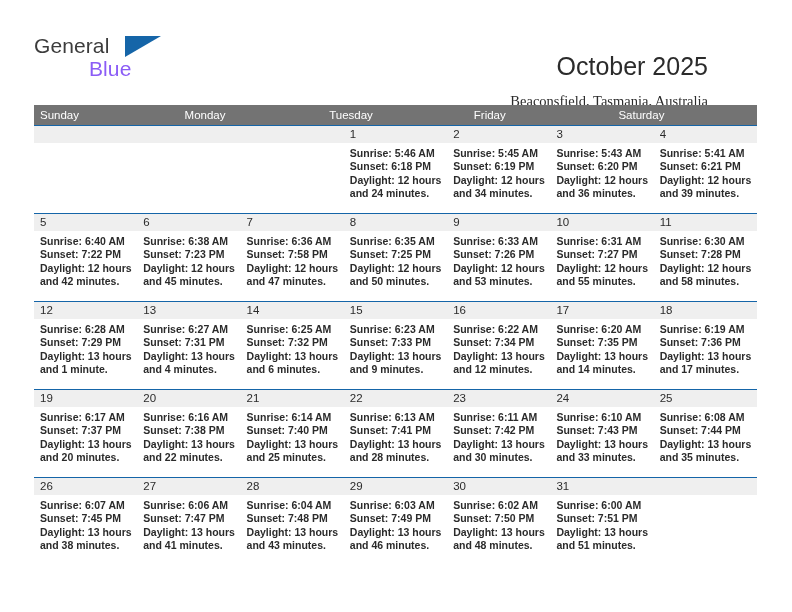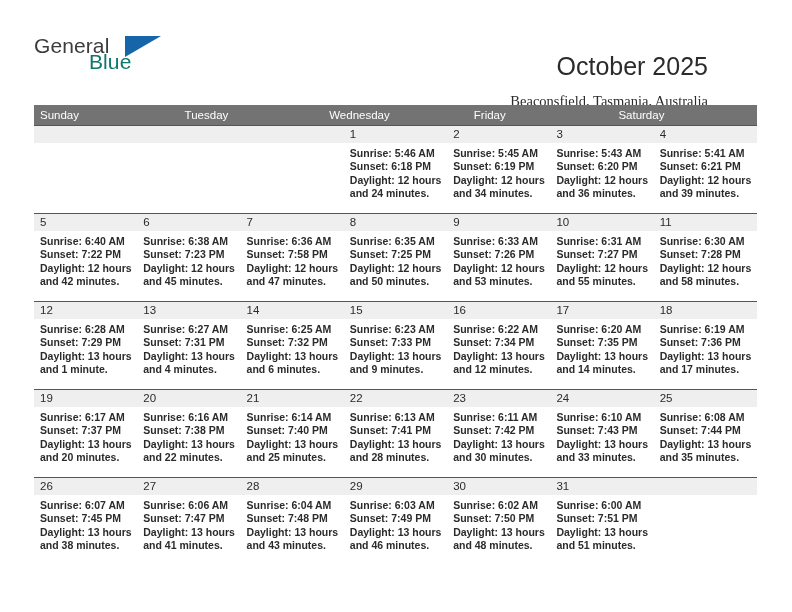--- a/index.html
+++ b/index.html
@@ -41,23 +41,23 @@
     left: 0;
     top: 0;
     font-size: 21px;
     color: #3c3c3c;
     letter-spacing: 0.1px;
     font-family: "Liberation Sans", sans-serif;
   }
   .brand-blue {
     position: absolute;
     left: 55px;
-    top: 16px;
+    top: 23px;
     font-size: 21px;
-    color: #0f766e;
+    color: #8b5cf6;
     letter-spacing: 0.1px;
     font-family: "Liberation Sans", sans-serif;
   }
   .brand-mark {
     position: absolute;
     left: 91px;
     top: 2px;
     width: 0;
     height: 0;
     border-left: 36px solid #1565a8;
@@ -159,22 +159,22 @@
       <span class="brand-mark"></span>
       <span class="brand-blue">Blue</span>
     </div>
     <div class="title">October 2025</div>
     <div class="subtitle">Beaconsfield, Tasmania, Australia</div>
   </div>
 
   <div class="calendar">
     <div class="weekdays">
       <div class="weekday">Sunday</div>
+      <div class="weekday">Monday</div>
       <div class="weekday">Tuesday</div>
-      <div class="weekday">Wednesday</div>
       <div class="weekday">Friday</div>
       <div class="weekday">Saturday</div>
     </div>
 
     <div class="week">
       <div class="daycell empty">
           <div class="daynum"></div>
           <div class="info"></div>
         </div>
       <div class="daycell empty">

